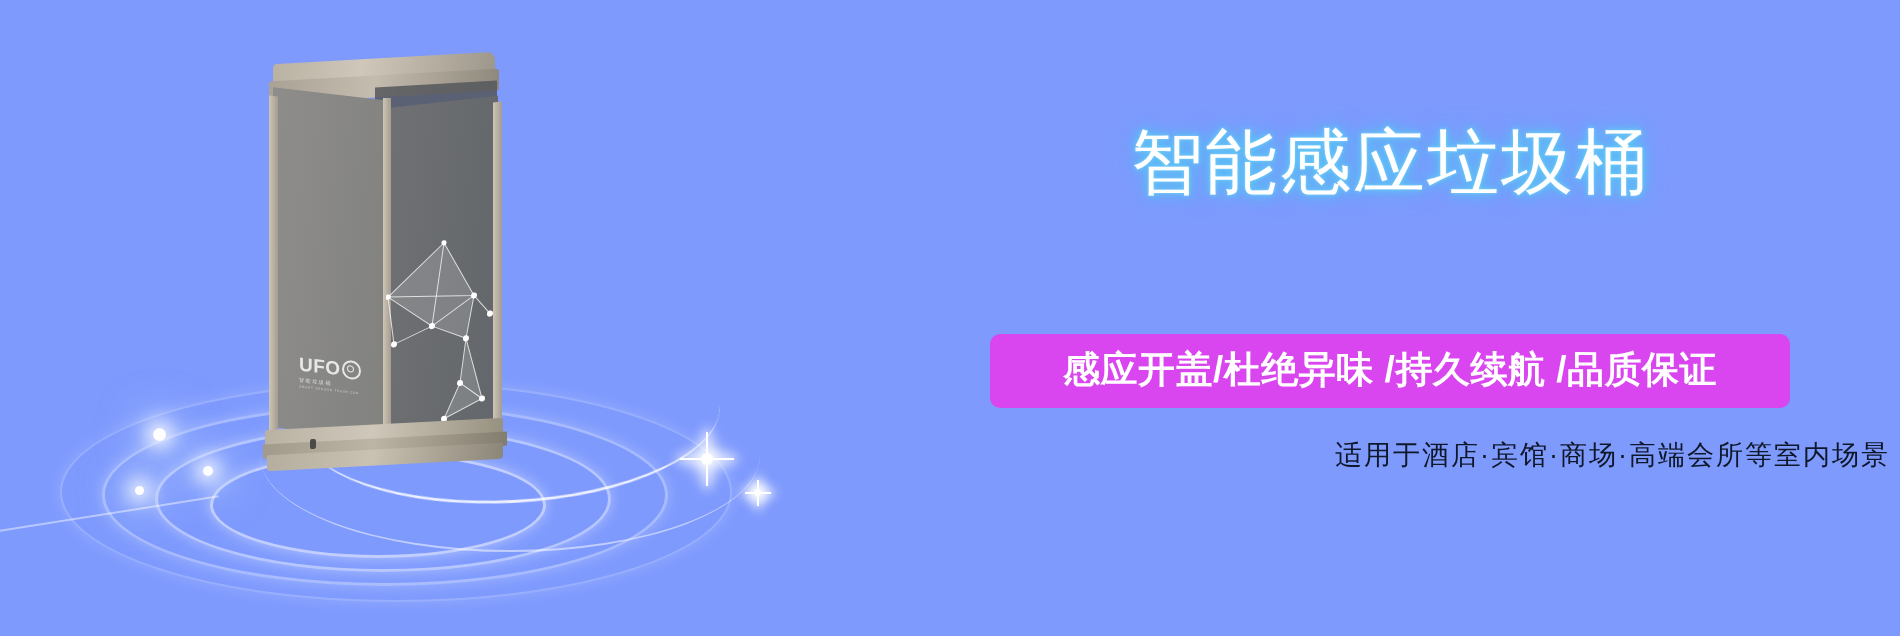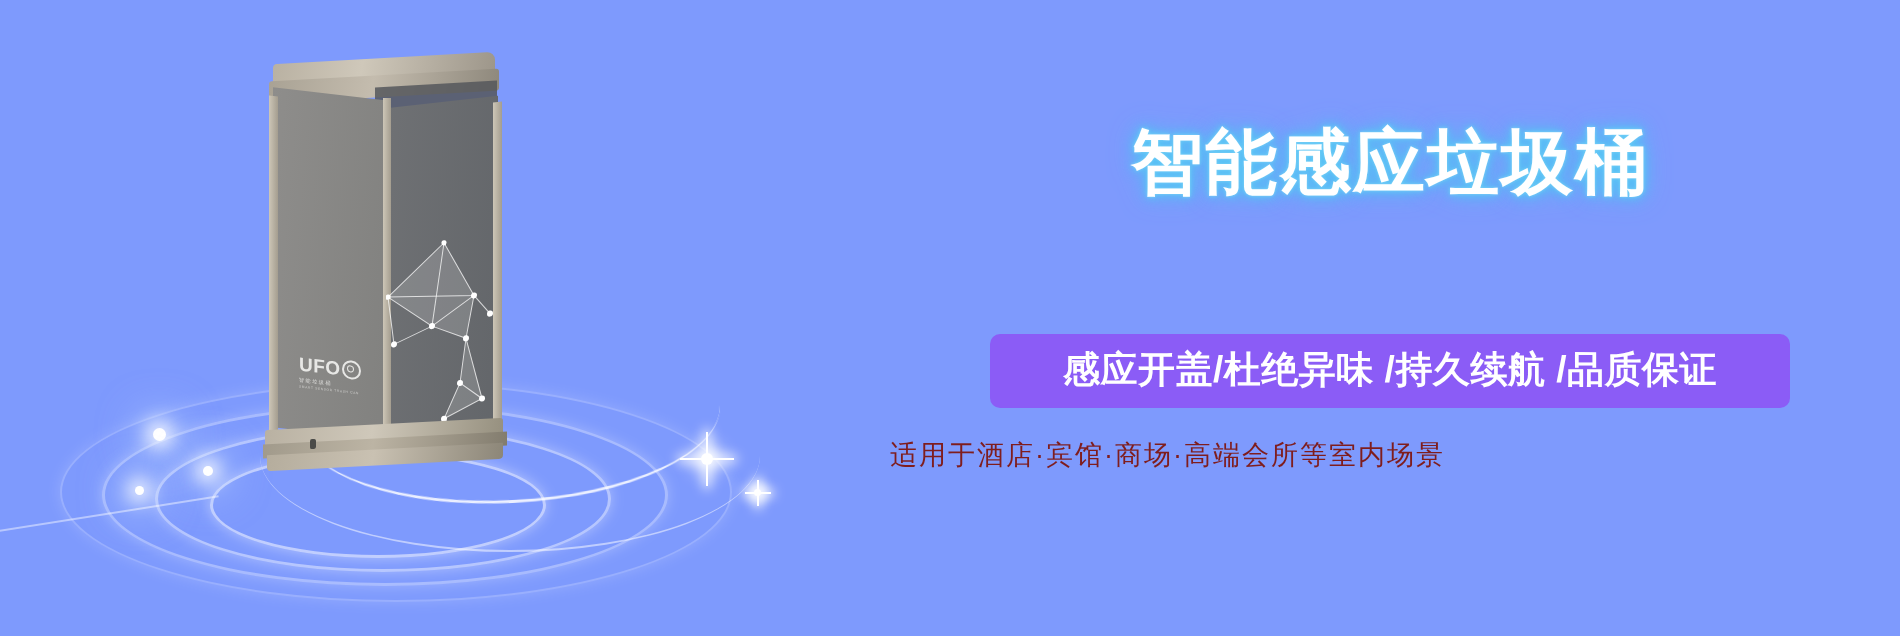--- a/index.html
+++ b/index.html
@@ -257,21 +257,21 @@
     height: 636px;
   }
 
   .title {
     position: absolute;
     left: 10px;
     top: 126px;
     width: 1000px;
     text-align: center;
     font-size: 72px;
-    font-weight: bold;
+    font-weight: normal;
     line-height: 1;
     color: #ffffff;
     letter-spacing: 2px;
     text-shadow:
       0 0  3px #7fd3f7,
       0 0  7px #5ec8f5,
       0 0 14px #4fc2f4,
       0 0 26px rgba(79,194,244,.75);
   }
 
@@ -295,40 +295,40 @@
     margin: 0 18px 6px 18px;
   }
   .subtitle .gap { display: inline-block; width: 22px; }
 
   .pill {
     position: absolute;
     left: 10px;
     top: 334px;
     width: 800px;
     margin-left: 100px;
-    background: #8b5cf6;
+    background: #d946ef;
     border-radius: 10px;
     padding: 11px 22px 13px 22px;
     box-sizing: border-box;
     text-align: center;
     color: #ffffff;
     font-size: 37px;
     font-weight: bold;
     letter-spacing: .5px;
     white-space: nowrap;
   }
 
   .footnote {
     position: absolute;
     left: 10px;
     top: 437px;
     width: 1000px;
-    text-align: left;
+    text-align: right;
     font-size: 27px;
-    color: #7f1d1d;
+    color: #0f172a;
     letter-spacing: 2px;
     white-space: nowrap;
   }
 </style>
 </head>
 <body>
 
 <div class="banner">
 
   <div class="stage">

